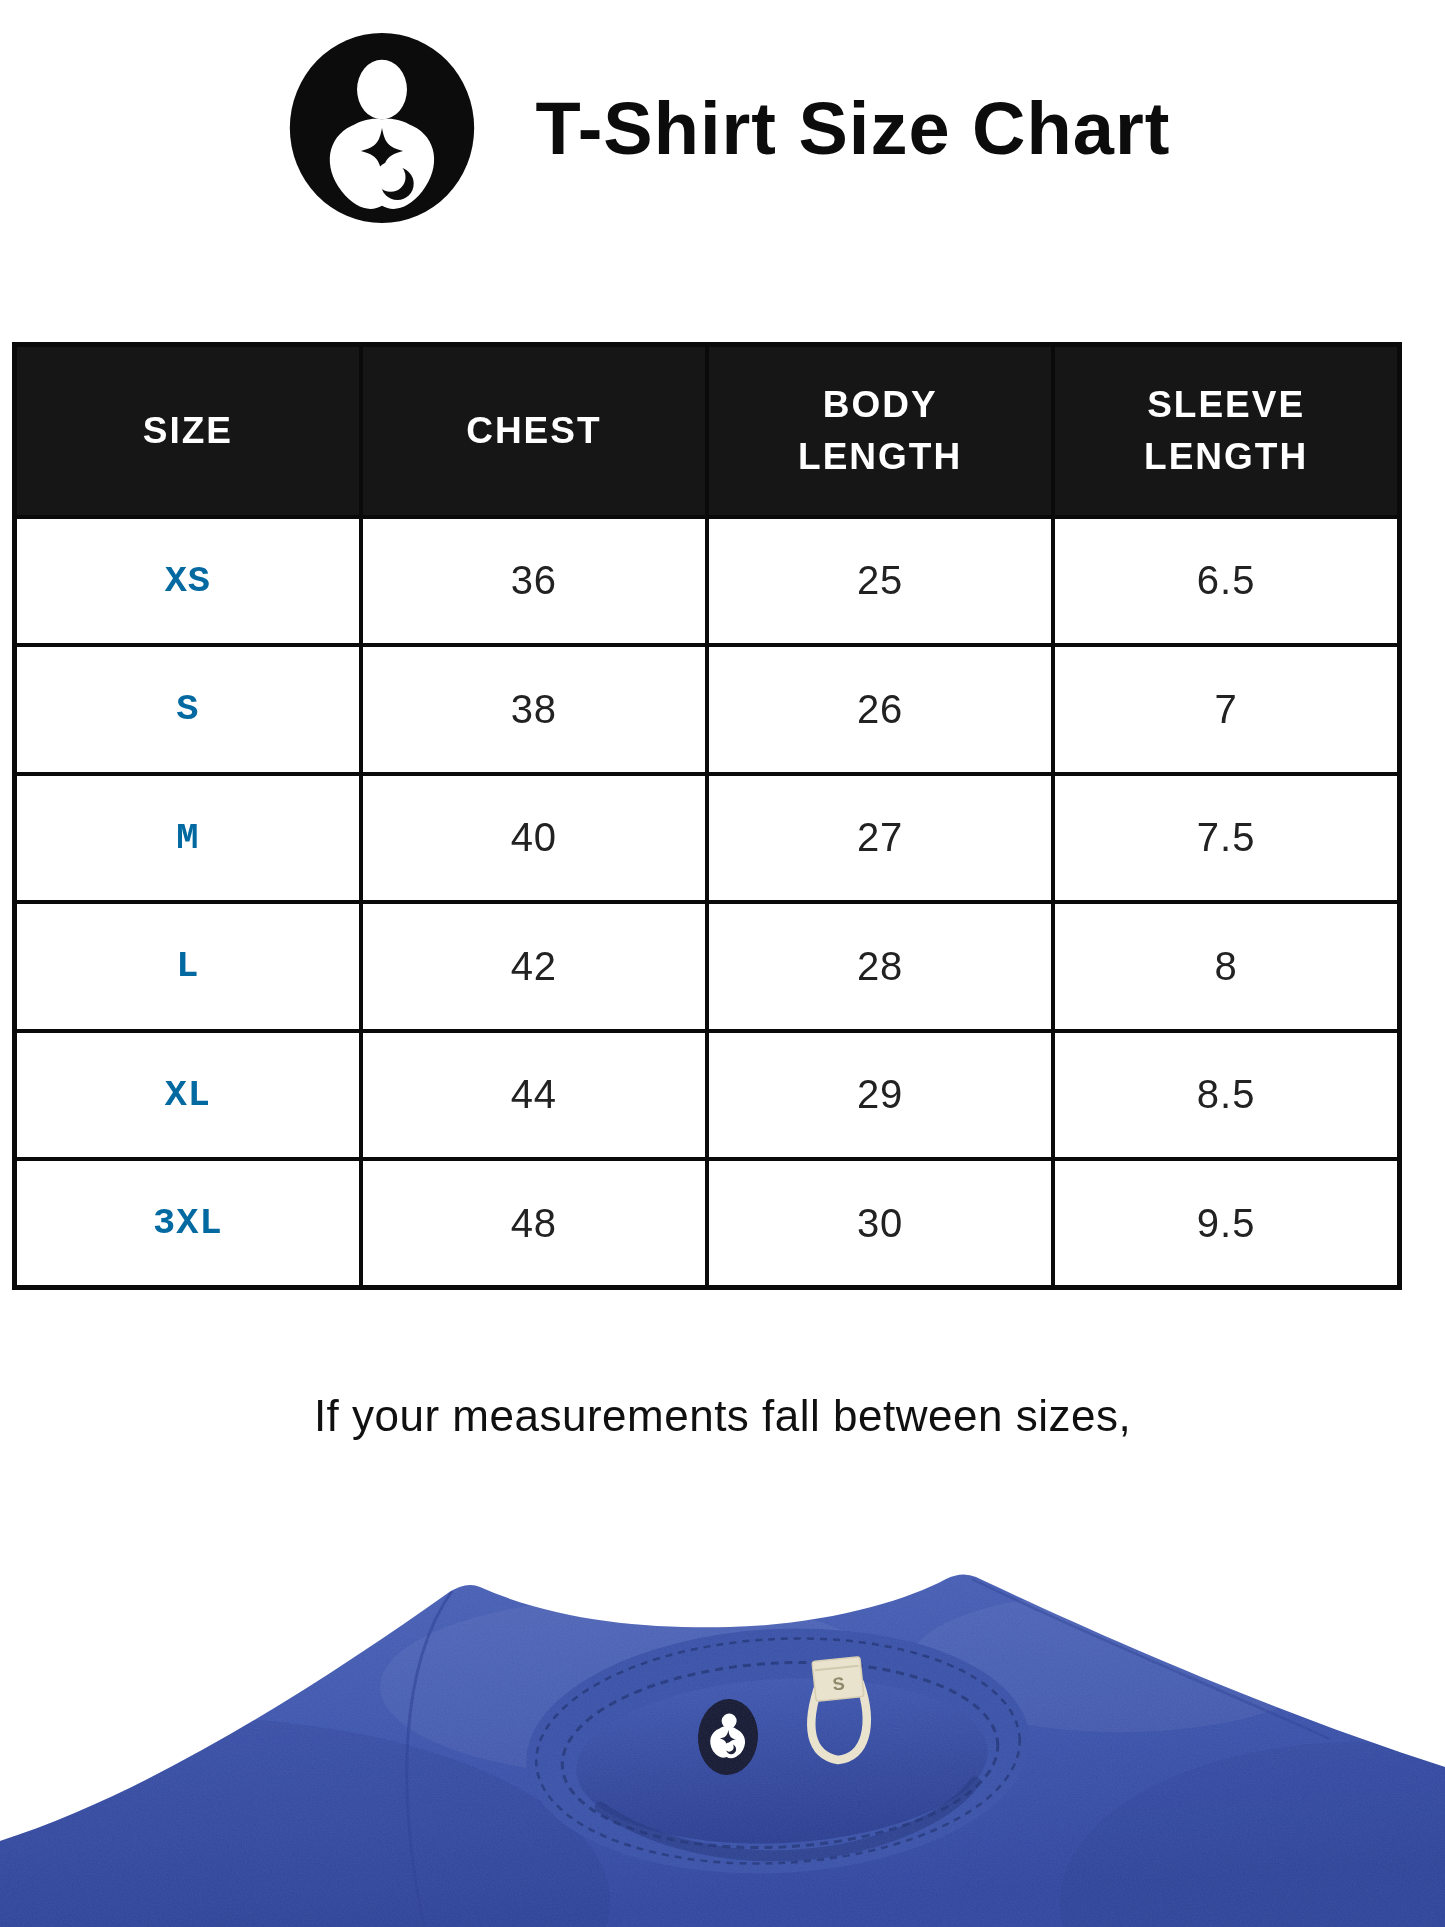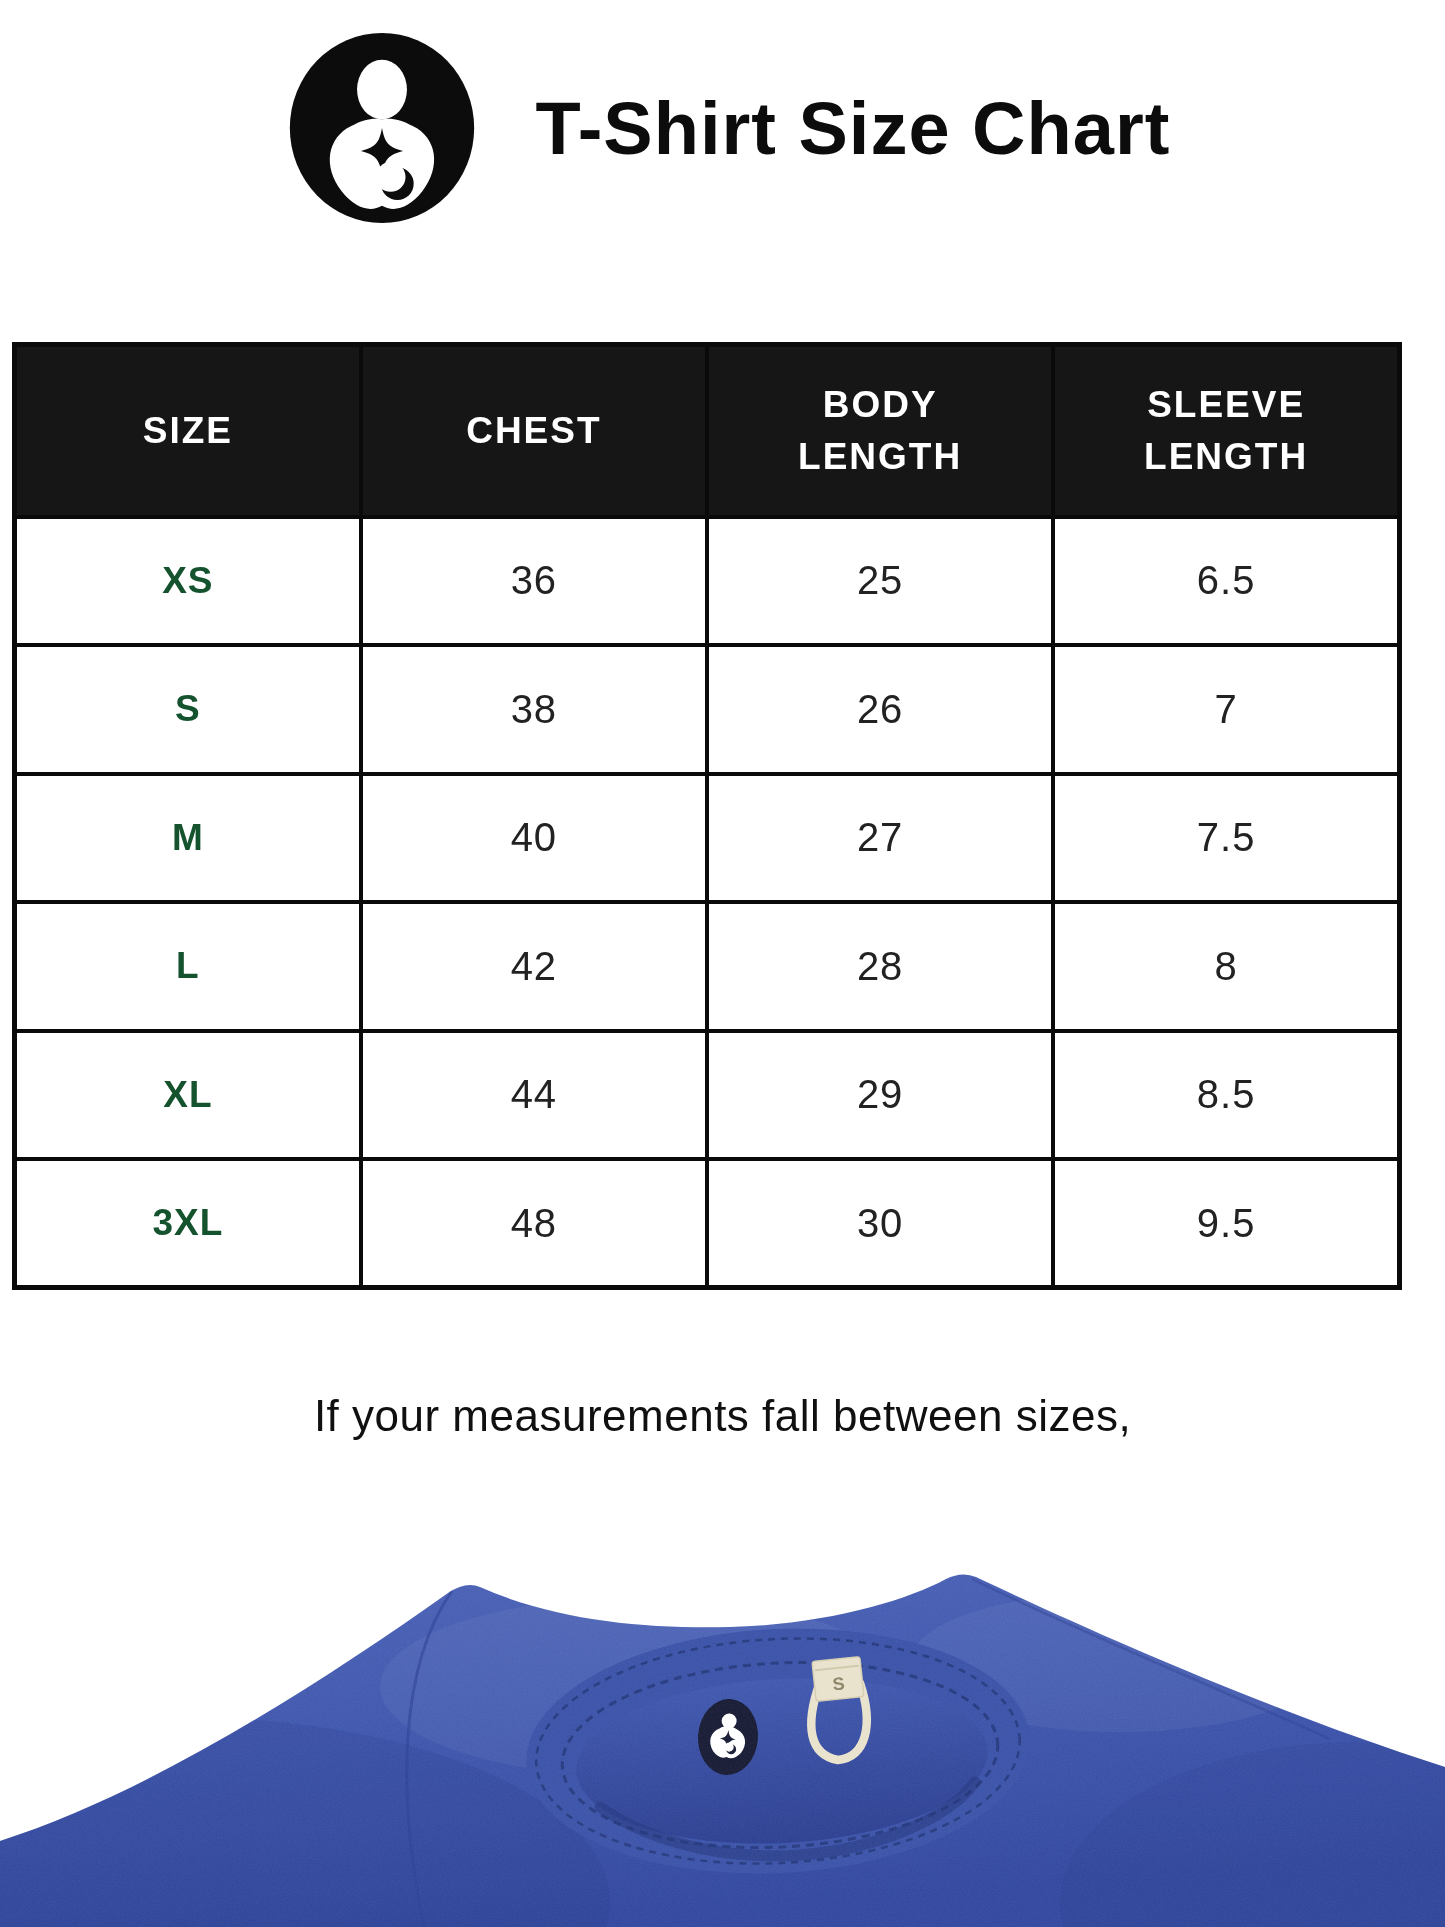--- a/index.html
+++ b/index.html
@@ -25,21 +25,21 @@
   }
   .size-table th,.size-table td{
     border:4px solid var(--table-line,#0a0a0a);text-align:center;vertical-align:middle;padding:0;
   }
   .size-table thead tr{height:172px;}
   .size-table tbody tr{height:97px;}
   .size-table th{
     background:var(--table-header-bg,#161616);color:var(--table-header-text,#fff);
     font-size:37px;font-weight:700;letter-spacing:2px;line-height:1.4;white-space:pre-line;
   }
-  td.size-cell{font-size:37px;font-weight:700;color:#14532d;letter-spacing:1px;}
+  td.size-cell{font-size:37px;font-weight:700;color:#0369a1;letter-spacing:1px;font-family:Liberation Mono, monospace;}
   td.num-cell{font-size:40px;font-weight:300;color:var(--cell-text,#222);letter-spacing:1px;text-align:center;}
   
   .note{
     position:absolute;top:1384px;left:0;right:0;text-align:center;
     font-size:44px;font-weight:400;line-height:1.45;color:#101010;letter-spacing:.5px;
   }
   
   .shirt-photo{position:absolute;left:0;top:1567px;width:1445px;height:360px;}
 </style>
 </head>

